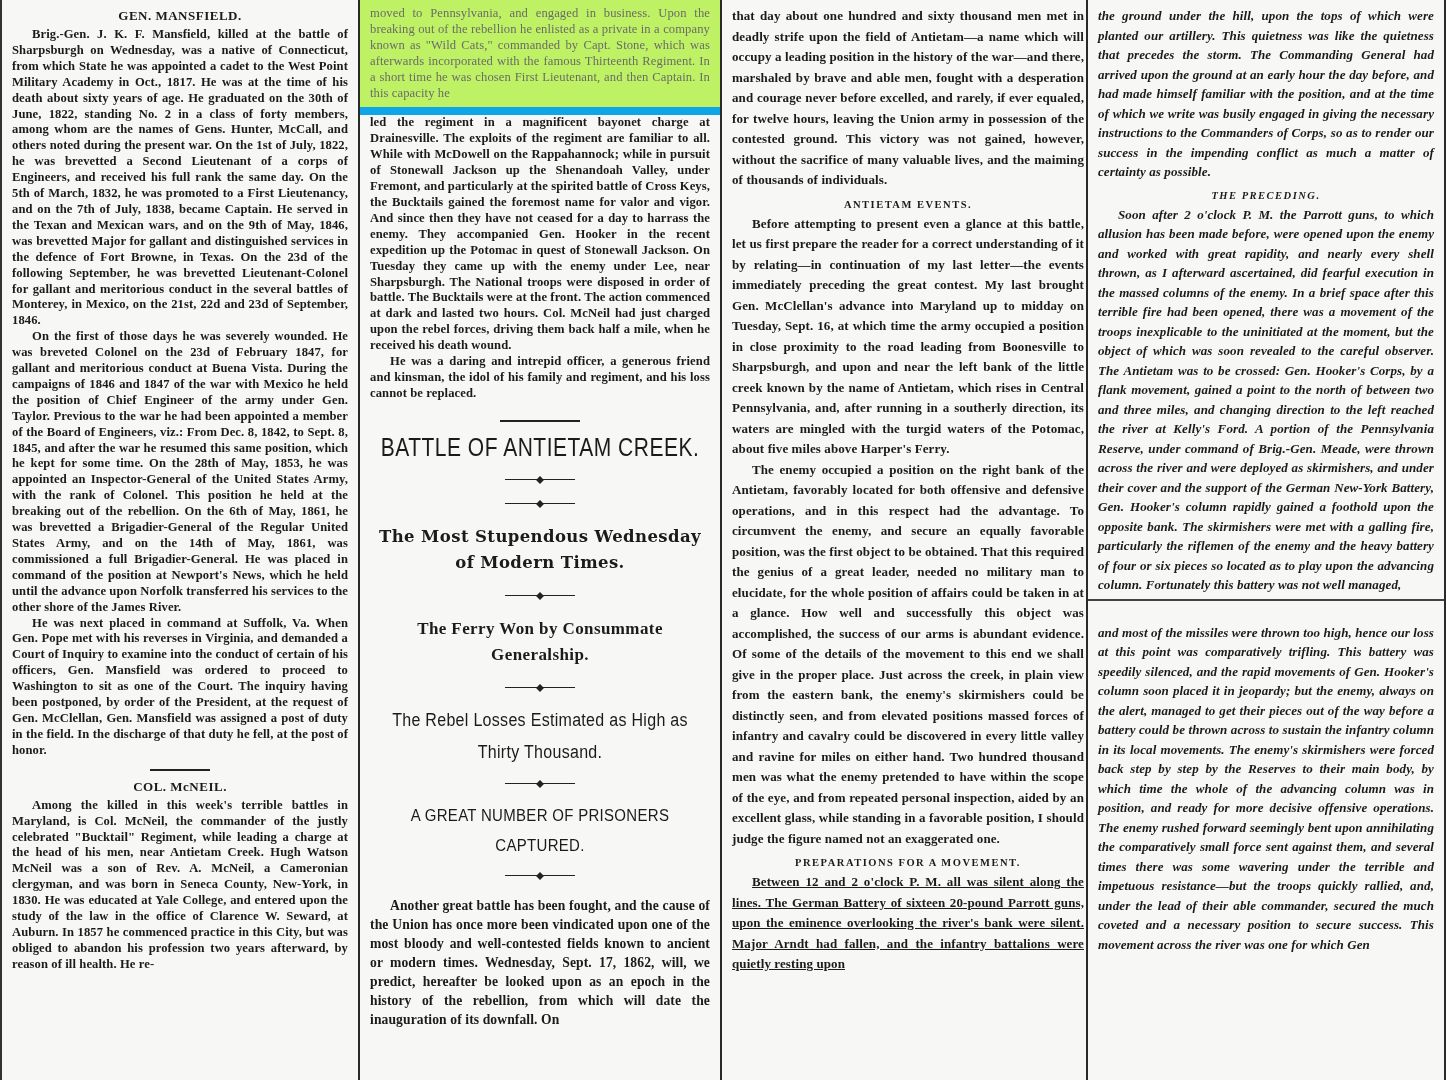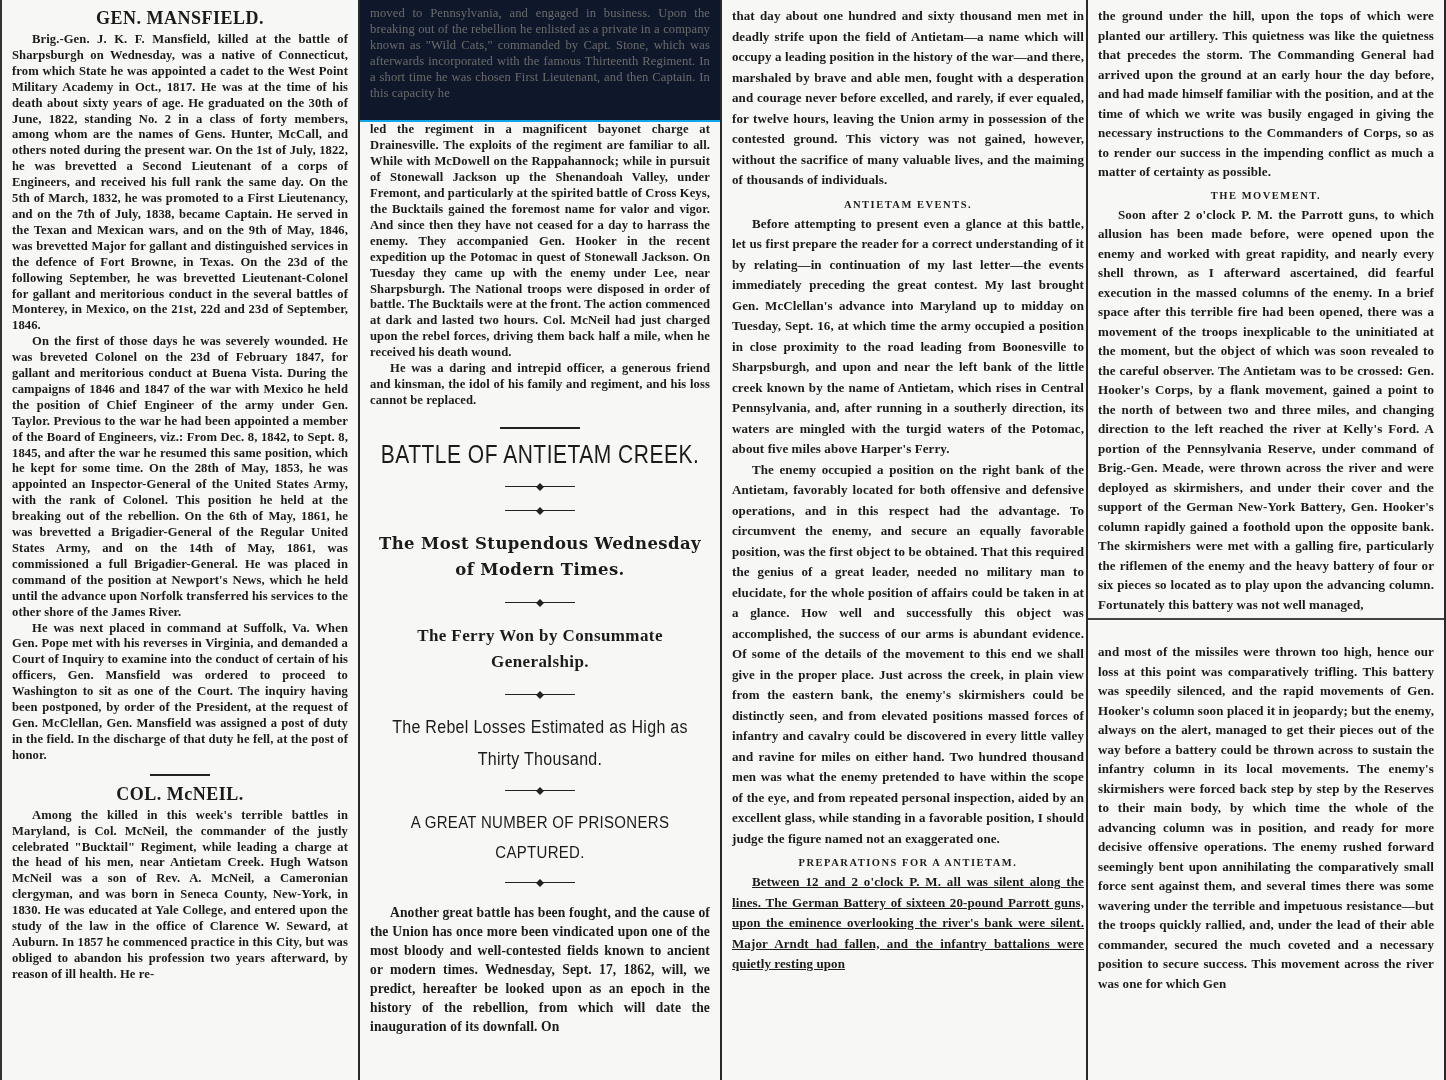--- a/index.html
+++ b/index.html
@@ -12,29 +12,29 @@
   .page { position: relative; width: 1446px; height: 1080px; }
   .col {
     position: absolute; top: 0; bottom: 0;
     padding: 6px 10px 0 10px;
     box-sizing: border-box;
     overflow: hidden;
   }
   .col1 { left: 0; width: 358px; border-left: 2px solid #333; }
   .col2 { left: 358px; width: 362px; border-left: 2px solid #2a2a2a; }
   .col3 { left: 720px; width: 374px; border-left: 2px solid #2a2a2a; }
-  .col4 { left: 1086px; width: 360px; border-left: 2px solid #2a2a2a; border-right: 2px solid #2a2a2a; }
+  .col4 { left: 1086px; width: 360px; border-left: 2px solid #2a2a2a; border-right: 2px solid #2a2a2a; font-style: italic; }
   p {
     margin: 0; text-align: justify; text-indent: 20px;
     font-size: 12.6px; line-height: 15.9px; font-weight: bold;
     letter-spacing: 0.1px;
   }
   p.noindent { text-indent: 0; }
   .head {
-    text-align: center; font-weight: bold; font-size: 18px;
+    text-align: center; font-weight: bold; font-size: 13px;
     letter-spacing: 0.5px; margin: 2px 0 3px 0;
   }
   .subhead {
     text-align: center; font-size: 10.5px; letter-spacing: 1.5px;
     margin: 8px 0 4px 0; font-weight: bold;
   }
   .rule {
     width: 60px; height: 0; border-top: 2px solid #222;
     margin: 10px auto 8px auto;
   }
@@ -61,22 +61,22 @@
   .deck.sans-cond {
     font-family: "Liberation Sans", sans-serif; font-weight: normal; font-size: 16px;
     letter-spacing: 0.3px; transform: scaleY(1.15);
   }
   .dateline {
     text-align: right; font-size: 11px; line-height: 13px; font-weight: bold;
     margin: 0 24px 8px 0;
   }
   .dateline span { display: block; }
   .shade-top {
-    margin: -6px -10px 0 -10px; padding: 6px 10px 19px 10px;
-    background: #0f172a; border-bottom: 2px solid #0ea5e9;
+    margin: -6px -10px 0 -10px; padding: 6px 10px 6px 10px;
+    background: #bef264; border-bottom: 8px solid #0ea5e9;
     color: #6b6b6b;
   }
   .shade-top p { font-weight: normal; }
 </style>
 </head>
 <body>
 
 <div class="page">
 
   <div class="col col1">
@@ -108,26 +108,26 @@
     <div class="deck sans-cond" style="font-size:15px;">A GREAT NUMBER OF PRISONERS CAPTURED.</div>
     <span class="orn"></span>
     <p style="font-size:13.6px;line-height:19px;">Another great battle has been fought, and the cause of the Union has once more been vindicated upon one of the most bloody and well-contested fields known to ancient or modern times. Wednesday, Sept. 17, 1862, will, we predict, hereafter be looked upon as an epoch in the history of the rebellion, from which will date the inauguration of its downfall. On</p>
   </div>
 
   <div class="col col3">
     <p class="noindent" style="font-size:13px;line-height:20.5px;">that day about one hundred and sixty thousand men met in deadly strife upon the field of Antietam—a name which will occupy a leading position in the history of the war—and there, marshaled by brave and able men, fought with a desperation and courage never before excelled, and rarely, if ever equaled, for twelve hours, leaving the Union army in possession of the contested ground. This victory was not gained, however, without the sacrifice of many valuable lives, and the maiming of thousands of individuals.</p>
     <div class="subhead">ANTIETAM EVENTS.</div>
     <p style="font-size:13px;line-height:20.5px;">Before attempting to present even a glance at this battle, let us first prepare the reader for a correct understanding of it by relating—in continuation of my last letter—the events immediately preceding the great contest. My last brought Gen. McClellan's advance into Maryland up to midday on Tuesday, Sept. 16, at which time the army occupied a position in close proximity to the road leading from Boonesville to Sharpsburgh, and upon and near the left bank of the little creek known by the name of Antietam, which rises in Central Pennsylvania, and, after running in a southerly direction, its waters are mingled with the turgid waters of the Potomac, about five miles above Harper's Ferry.</p>
     <p style="font-size:13px;line-height:20.5px;">The enemy occupied a position on the right bank of the Antietam, favorably located for both offensive and defensive operations, and in this respect had the advantage. To circumvent the enemy, and secure an equally favorable position, was the first object to be obtained. That this required the genius of a great leader, needed no military man to elucidate, for the whole position of affairs could be taken in at a glance. How well and successfully this object was accomplished, the success of our arms is abundant evidence. Of some of the details of the movement to this end we shall give in the proper place. Just across the creek, in plain view from the eastern bank, the enemy's skirmishers could be distinctly seen, and from elevated positions massed forces of infantry and cavalry could be discovered in every little valley and ravine for miles on either hand. Two hundred thousand men was what the enemy pretended to have within the scope of the eye, and from repeated personal inspection, aided by an excellent glass, while standing in a favorable position, I should judge the figure named not an exaggerated one.</p>
-    <div class="subhead">PREPARATIONS FOR A ANTIETAM.</div>
+    <div class="subhead">PREPARATIONS FOR A MOVEMENT.</div>
     <p style="font-size:13px;line-height:20.5px;text-decoration:underline;">Between 12 and 2 o'clock P. M. all was silent along the lines. The German Battery of sixteen 20-pound Parrott guns, upon the eminence overlooking the river's bank were silent. Major Arndt had fallen, and the infantry battalions were quietly resting upon</p>
   </div>
 
   <div class="col col4">
     <p class="noindent" style="font-size:13px;line-height:19.5px;">the ground under the hill, upon the tops of which were planted our artillery. This quietness was like the quietness that precedes the storm. The Commanding General had arrived upon the ground at an early hour the day before, and had made himself familiar with the position, and at the time of which we write was busily engaged in giving the necessary instructions to the Commanders of Corps, so as to render our success in the impending conflict as much a matter of certainty as possible.</p>
-    <div class="subhead">THE MOVEMENT.</div>
+    <div class="subhead">THE PRECEDING.</div>
     <p style="font-size:13px;line-height:19.5px;">Soon after 2 o'clock P. M. the Parrott guns, to which allusion has been made before, were opened upon the enemy and worked with great rapidity, and nearly every shell thrown, as I afterward ascertained, did fearful execution in the massed columns of the enemy. In a brief space after this terrible fire had been opened, there was a movement of the troops inexplicable to the uninitiated at the moment, but the object of which was soon revealed to the careful observer. The Antietam was to be crossed: Gen. Hooker's Corps, by a flank movement, gained a point to the north of between two and three miles, and changing direction to the left reached the river at Kelly's Ford. A portion of the Pennsylvania Reserve, under command of Brig.-Gen. Meade, were thrown across the river and were deployed as skirmishers, and under their cover and the support of the German New-York Battery, Gen. Hooker's column rapidly gained a foothold upon the opposite bank. The skirmishers were met with a galling fire, particularly the riflemen of the enemy and the heavy battery of four or six pieces so located as to play upon the advancing column. Fortunately this battery was not well managed,</p>
     <div style="border-top:2px solid #444;margin:4px -10px 0 -10px;padding:22px 10px 0 10px;">
       <p class="noindent" style="font-size:13px;line-height:19.5px;">and most of the missiles were thrown too high, hence our loss at this point was comparatively trifling. This battery was speedily silenced, and the rapid movements of Gen. Hooker's column soon placed it in jeopardy; but the enemy, always on the alert, managed to get their pieces out of the way before a battery could be thrown across to sustain the infantry column in its local movements. The enemy's skirmishers were forced back step by step by the Reserves to their main body, by which time the whole of the advancing column was in position, and ready for more decisive offensive operations. The enemy rushed forward seemingly bent upon annihilating the comparatively small force sent against them, and several times there was some wavering under the terrible and impetuous resistance—but the troops quickly rallied, and, under the lead of their able commander, secured the much coveted and a necessary position to secure success. This movement across the river was one for which Gen</p>
     </div>
   </div>
 
 </div>
 
 </body></html>

